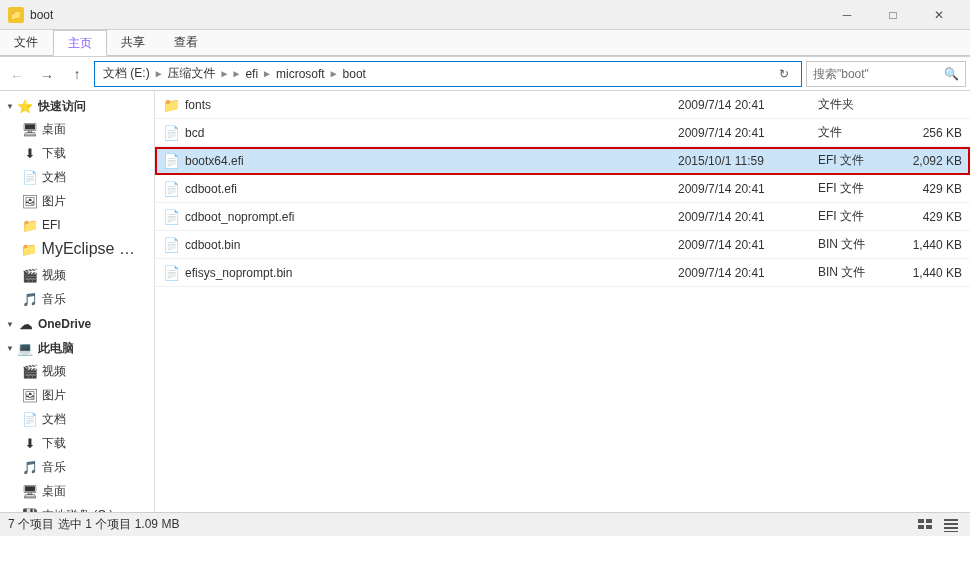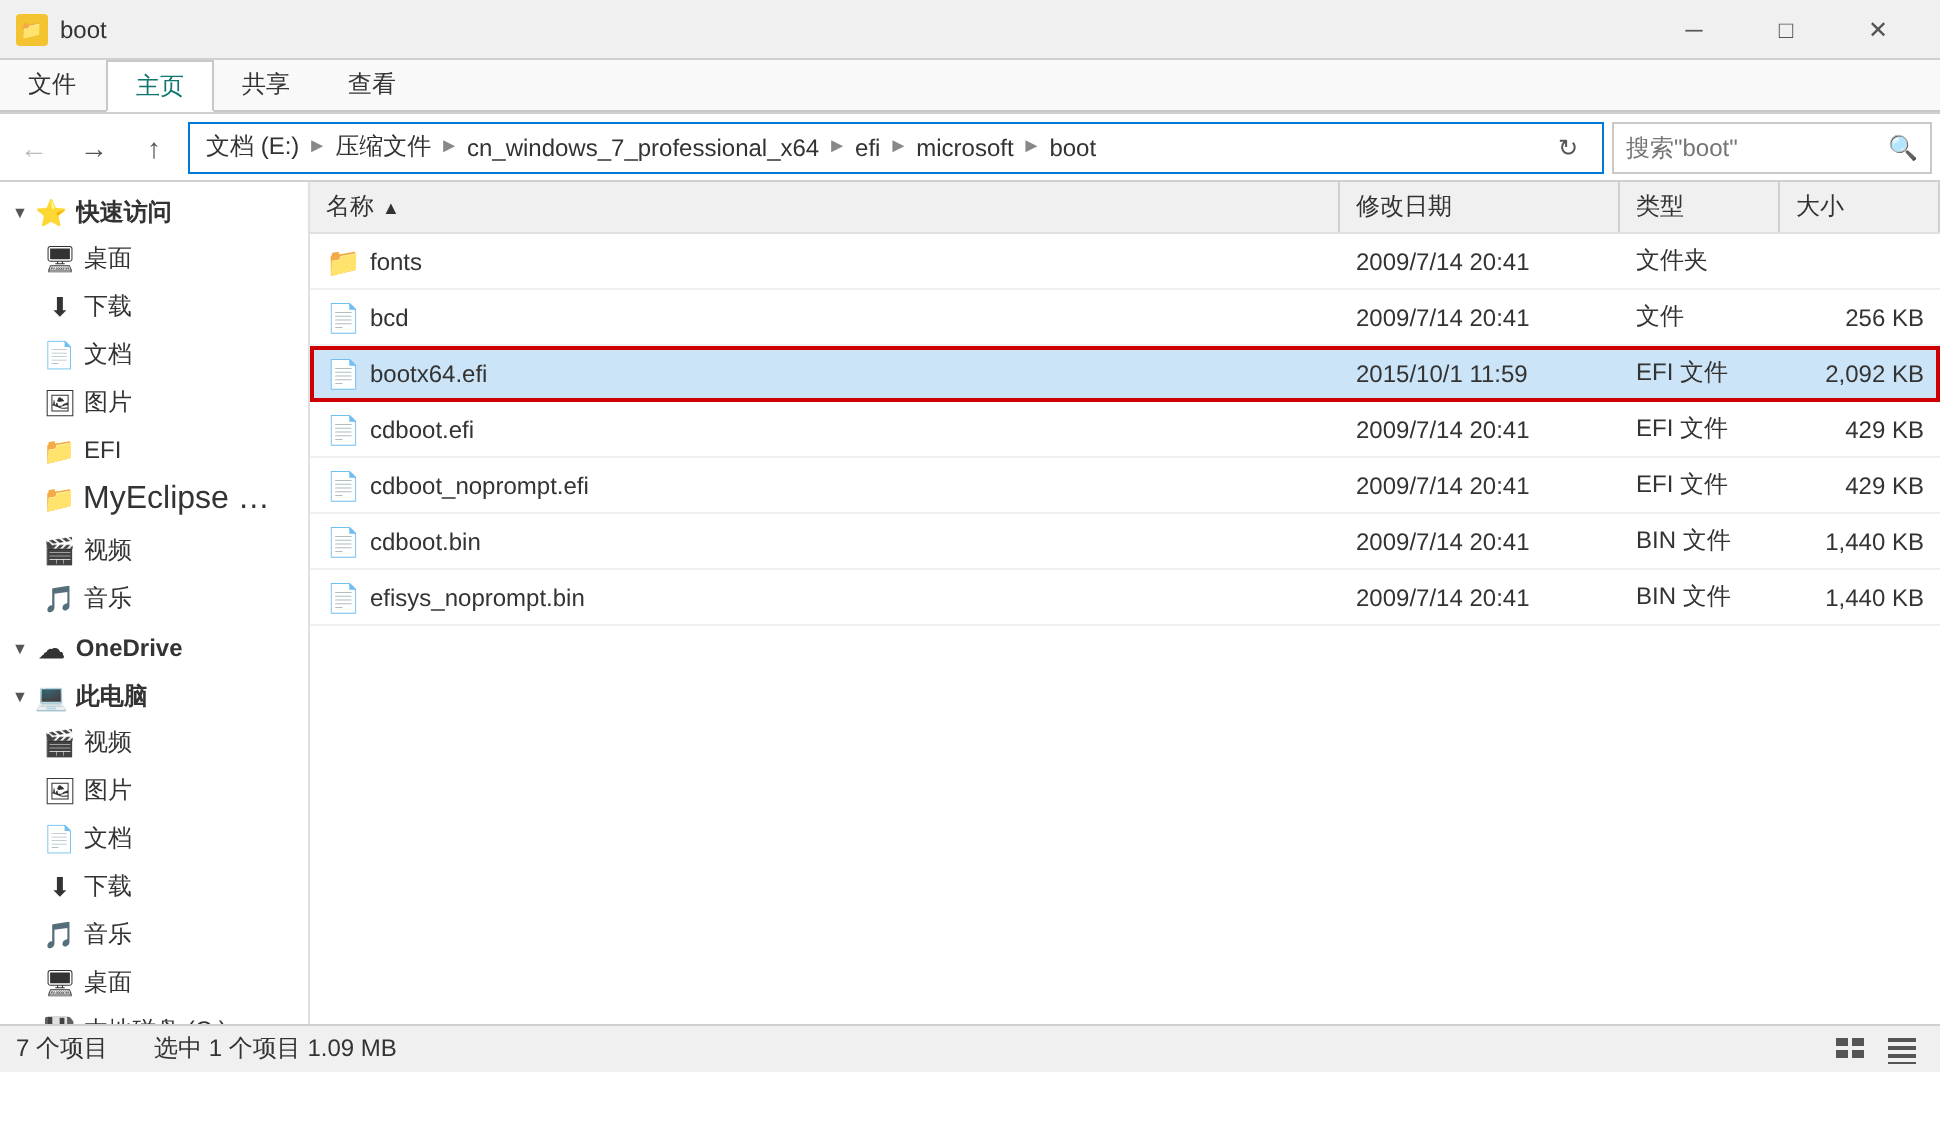--- a/index.html
+++ b/index.html
@@ -14,21 +14,21 @@
     .title-bar-left { display: flex; align-items: center; gap: 6px; }
     .title-icon { width: 16px; height: 16px; background: #f4c430; border-radius: 2px; display: flex; align-items: center; justify-content: center; font-size: 9px; }
     .title-text { font-size: 12px; color: #333; }
     .title-controls { display: flex; gap: 0; }
     .title-btn { width: 46px; height: 30px; display: flex; align-items: center; justify-content: center; font-size: 12px; cursor: pointer; color: #555; }
 
     
     .ribbon { background: #f9f9f9; border-bottom: 1px solid #d0d0d0; }
     .ribbon-tabs { display: flex; height: 26px; border-bottom: 1px solid #c8c8c8; }
     .ribbon-tab { padding: 0 14px; display: flex; align-items: center; font-size: 12px; cursor: pointer; color: #333; border-right: 1px solid transparent; }
-    .ribbon-tab.active { background: #fff; border: 1px solid #c8c8c8; border-bottom: 1px solid #fff; margin-bottom: -1px; z-index: 1; color: #0f766e; }
+    .ribbon-tab.active { background: #fff; border: 1px solid #c8c8c8; border-bottom: 1px solid #fff; margin-bottom: -1px; z-index: 1; color: #8b5cf6; }
 
     
     .address-bar-row {
       display: flex; align-items: center; height: 34px;
       background: #fff; border-bottom: 1px solid #d0d0d0; padding: 0 4px; gap: 4px;
     }
     .nav-btn { width: 26px; height: 26px; display: flex; align-items: center; justify-content: center; border-radius: 2px; cursor: pointer; color: #555; font-size: 14px; border: 1px solid transparent; }
     .nav-btn.disabled { color: #bbb; cursor: default; }
     .address-box {
       flex: 1; height: 26px; border: 1px solid #0078d7; display: flex; align-items: center;
@@ -93,21 +93,21 @@
     .file-cell.size-cell { width: 80px; justify-content: flex-end; }
     .file-icon { width: 18px; height: 18px; display: flex; align-items: center; justify-content: center; font-size: 14px; flex-shrink: 0; }
 
     
     .icon-folder { color: #f4c430; }
     .icon-file { color: #888; }
 
     
     .status-bar {
       display: flex; align-items: center; height: 24px;
-      background: #f0f0f0; border-top: 1px solid #d0d0d0; padding: 0 8px; gap: 23px;
+      background: #f0f0f0; border-top: 1px solid #d0d0d0; padding: 0 8px; gap: 4px;
     }
     .status-text { font-size: 12px; color: #333; }
     .status-right { margin-left: auto; display: flex; gap: 4px; }
     .view-btn { width: 22px; height: 20px; display: flex; align-items: center; justify-content: center; cursor: pointer; border: 1px solid transparent; }
   </style>
 </head>
 <body>
 
 <div class="title-bar">
   <div class="title-bar-left">
@@ -133,21 +133,20 @@
 <div class="address-bar-row">
   <div class="nav-btn disabled">←</div>
   <div class="nav-btn">→</div>
   <div class="nav-btn">↑</div>
   <div class="address-box">
     <div class="address-path">
       <span class="path-part">文档 (E:)</span>
       <span class="path-sep">►</span>
       <span class="path-part">压缩文件</span>
       <span class="path-sep">►</span>
-      <span class="path-part">cn_windows_7_professional_x64</span>
       <span class="path-sep">►</span>
       <span class="path-part">efi</span>
       <span class="path-sep">►</span>
       <span class="path-part">microsoft</span>
       <span class="path-sep">►</span>
       <span class="path-part">boot</span>
     </div>
     <div class="address-refresh">↻</div>
   </div>
   <div class="search-box">
@@ -262,35 +261,20 @@
       <div class="sidebar-item">
         <div style="width:10px"></div>
         <span class="sidebar-icon">💾</span>
         <span class="sidebar-label">本地磁盘 (C:)</span>
       </div>
 
     </div>
   </div>
 
   <div class="file-list">
-    <div class="file-list-header">
-      <div class="col-header col-name">
-        <span>名称</span>
-        <span class="sort-arrow">▲</span>
-      </div>
-      <div class="col-header col-date">
-        <span>修改日期</span>
-      </div>
-      <div class="col-header col-type">
-        <span>类型</span>
-      </div>
-      <div class="col-header col-size">
-        <span>大小</span>
-      </div>
-    </div>
 
     <div class="file-row">
       <div class="file-cell name-cell">
         <span class="file-icon icon-folder">📁</span>
         <span>fonts</span>
       </div>
       <div class="file-cell date-cell">2009/7/14 20:41</div>
       <div class="file-cell type-cell">文件夹</div>
       <div class="file-cell size-cell"></div>
     </div>

